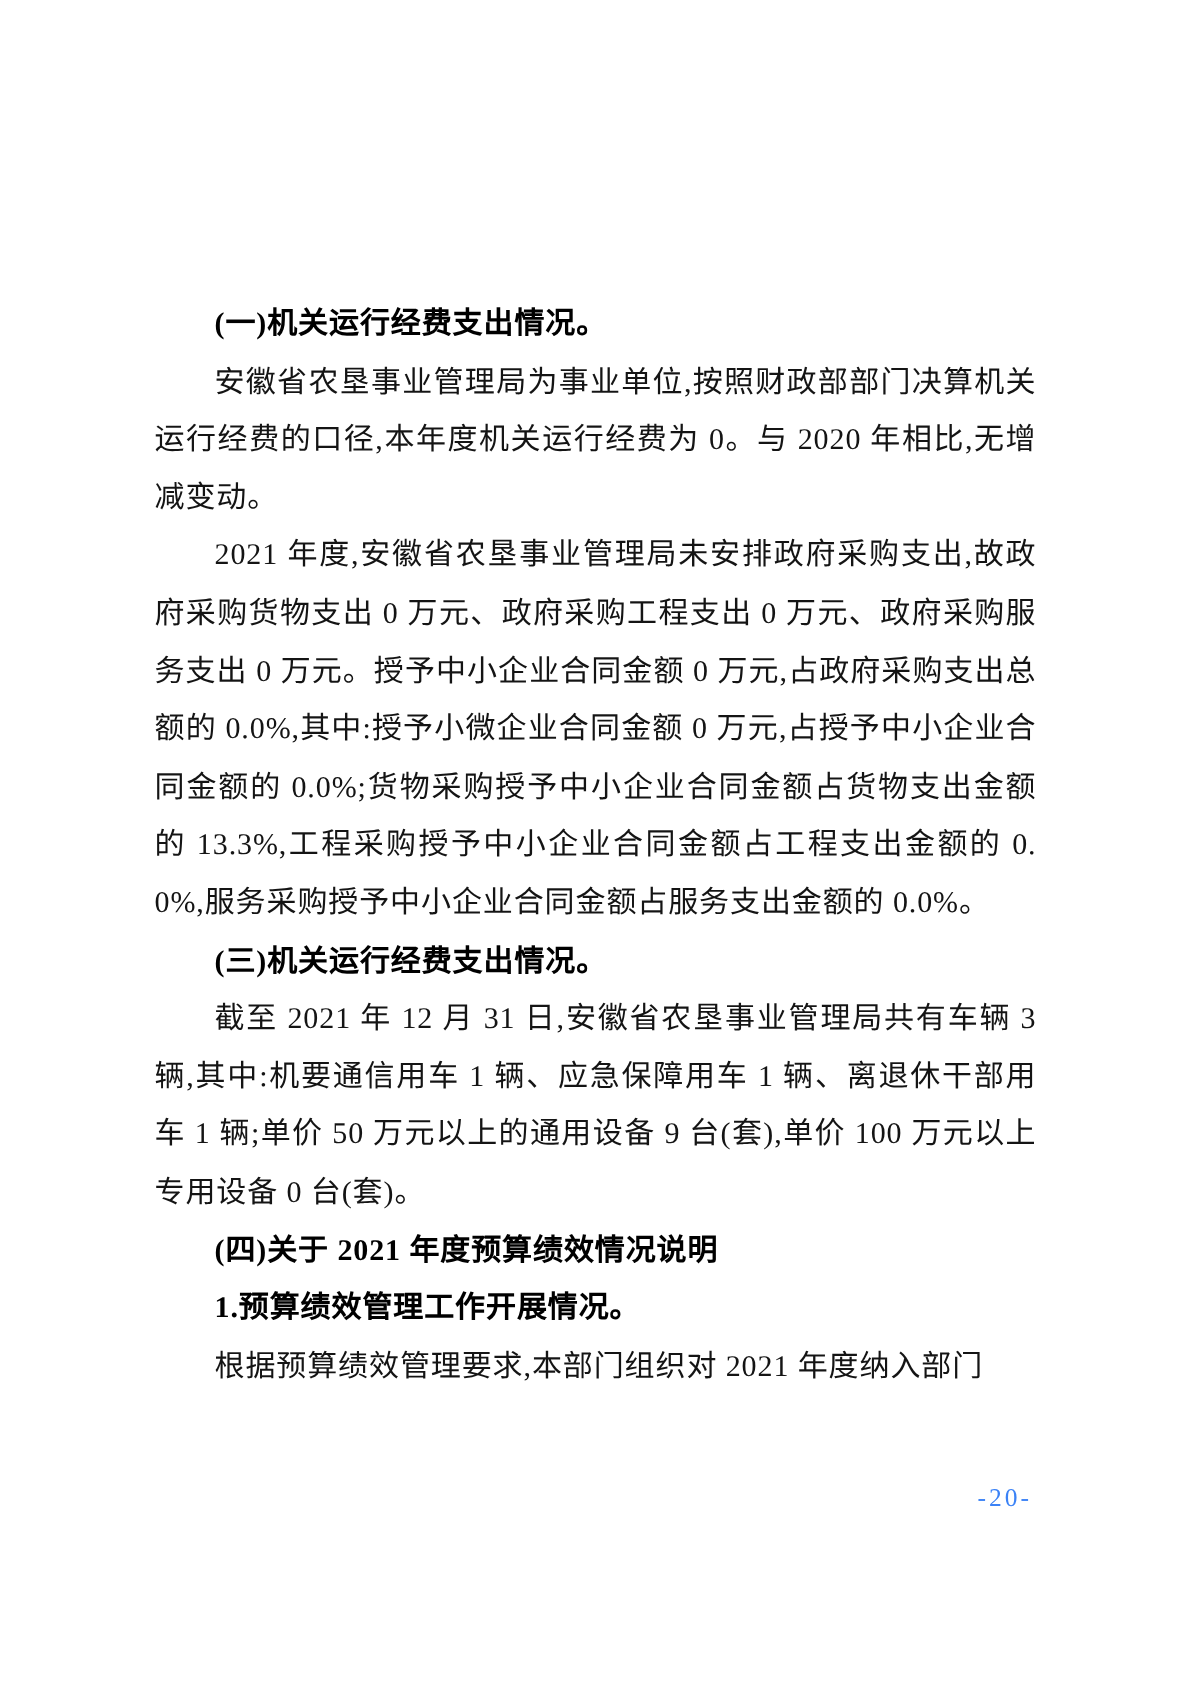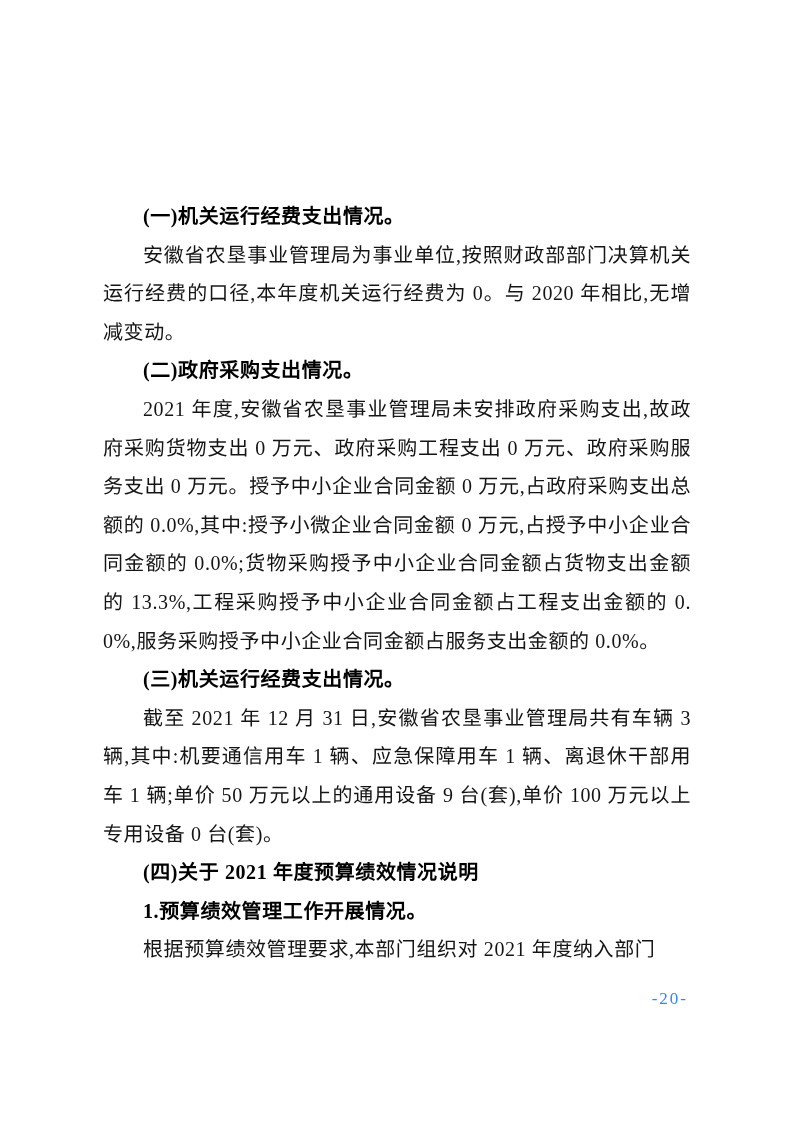--- a/index.html
+++ b/index.html
@@ -46,21 +46,20 @@
     color: #3b82f6;
   }
 </style>
 </head>
 <body>
 
 <div class="page">
   <main class="content">
     <h2 class="block heading">(一)机关运行经费支出情况。</h2>
     <p class="block">安徽省农垦事业管理局为事业单位,按照财政部部门决算机关运行经费的口径,本年度机关运行经费为 0。与 2020 年相比,无增减变动。</p>
-    <h2 class="block heading">(二)政府采购支出情况。</h2>
     <p class="block">2021 年度,安徽省农垦事业管理局未安排政府采购支出,故政府采购货物支出 0 万元、政府采购工程支出 0 万元、政府采购服务支出 0 万元。授予中小企业合同金额 0 万元,占政府采购支出总额的 0.0%,其中:授予小微企业合同金额 0 万元,占授予中小企业合同金额的 0.0%;货物采购授予中小企业合同金额占货物支出金额的 13.3%,工程采购授予中小企业合同金额占工程支出金额的 0.0%,服务采购授予中小企业合同金额占服务支出金额的 0.0%。</p>
     <h2 class="block heading">(三)机关运行经费支出情况。</h2>
     <p class="block">截至 2021 年 12 月 31 日,安徽省农垦事业管理局共有车辆 3 辆,其中:机要通信用车 1 辆、应急保障用车 1 辆、离退休干部用车 1 辆;单价 50 万元以上的通用设备 9 台(套),单价 100 万元以上专用设备 0 台(套)。</p>
     <h2 class="block heading">(四)关于 2021 年度预算绩效情况说明</h2>
     <h3 class="block heading">1.预算绩效管理工作开展情况。</h3>
     <p class="block">根据预算绩效管理要求,本部门组织对 2021 年度纳入部门</p>
   </main>
   <div class="pageno">-20-</div>
 </div>
 

